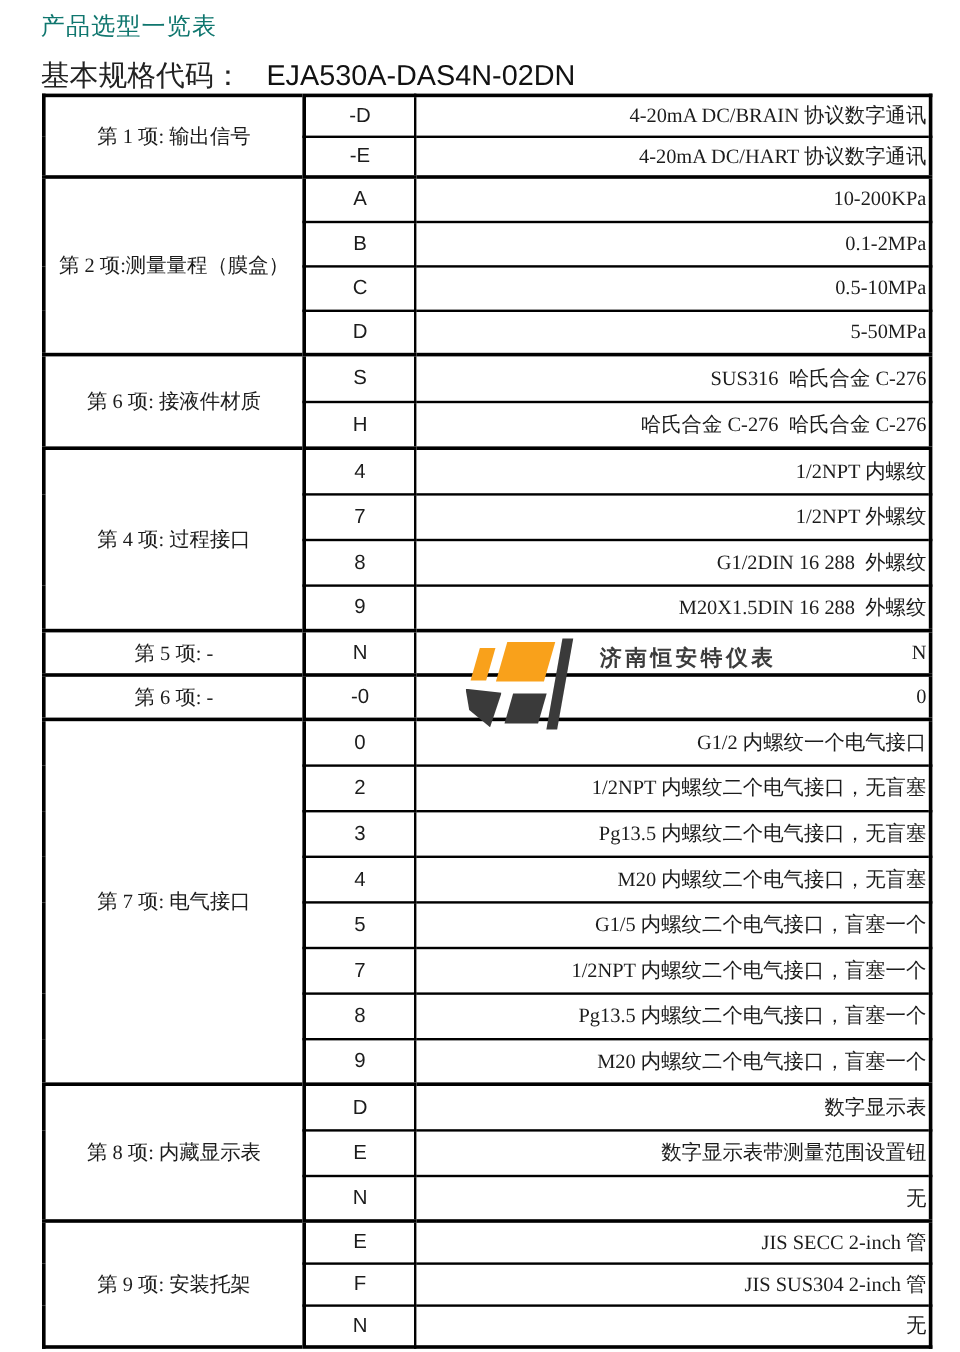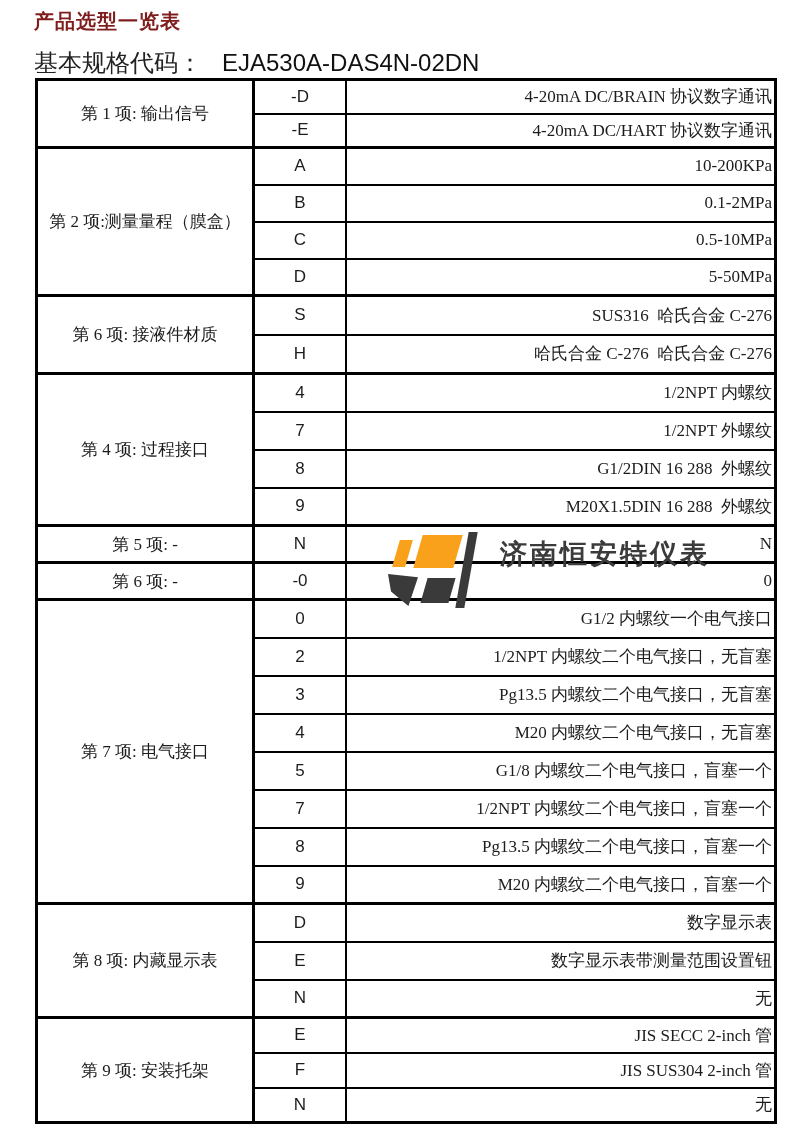--- a/index.html
+++ b/index.html
@@ -10,23 +10,23 @@
     background: #ffffff;
     overflow: hidden;
     font-family: "Liberation Serif", "DejaVu Serif", serif;
     color: #1c1c1c;
   }
   #doc-title {
     position: absolute;
     left: 34px;
     top: 8px;
     font-size: 20px;
-    font-weight: bold;
+    font-weight: normal;
     letter-spacing: 1px;
-    color: #7f1d1d;
+    color: #0f766e;
   }
   #subtitle-row {
     position: absolute;
     left: 34px;
     top: 47px;
     font-size: 24px;
     color: #222;
     white-space: nowrap;
   }
   #subtitle-row .base-code {
@@ -91,21 +91,21 @@
   .wm-g2 { left: 36px; top: 48px; width: 28px; height: 25px; background: #3a3a3a; transform: skewX(-16deg); }
   .wm-g3 { left: 74px; top: 2px;  width: 9px;  height: 76px; background: #3a3a3a; transform: skewX(-10deg); }
   #wm-text {
     position: absolute;
     left: 112px;
     top: 6px;
   }
   #wm-company {
     font-family: "DejaVu Sans", sans-serif;
     font-weight: bold;
-    font-size: 27px;
+    font-size: 18px;
     letter-spacing: 3px;
     color: #3b3b3b;
     white-space: nowrap;
   }
   #wm-phone {
     font-family: "DejaVu Sans Mono", "DejaVu Sans", monospace;
     font-weight: bold;
     font-size: 23px;
     letter-spacing: 2.5px;
     color: #FFA41B;
@@ -200,21 +200,21 @@
         <tr style="height: 38px;">
           <td class="code-cell">3</td>
           <td class="desc-cell">Pg13.5 内螺纹二个电气接口，无盲塞</td>
         </tr>
         <tr style="height: 38px;">
           <td class="code-cell">4</td>
           <td class="desc-cell">M20 内螺纹二个电气接口，无盲塞</td>
         </tr>
         <tr style="height: 38px;">
           <td class="code-cell">5</td>
-          <td class="desc-cell">G1/8 内螺纹二个电气接口，盲塞一个</td>
+          <td class="desc-cell">G1/5 内螺纹二个电气接口，盲塞一个</td>
         </tr>
         <tr style="height: 38px;">
           <td class="code-cell">7</td>
           <td class="desc-cell">1/2NPT 内螺纹二个电气接口，盲塞一个</td>
         </tr>
         <tr style="height: 38px;">
           <td class="code-cell">8</td>
           <td class="desc-cell">Pg13.5 内螺纹二个电气接口，盲塞一个</td>
         </tr>
         <tr style="height: 38px;">

